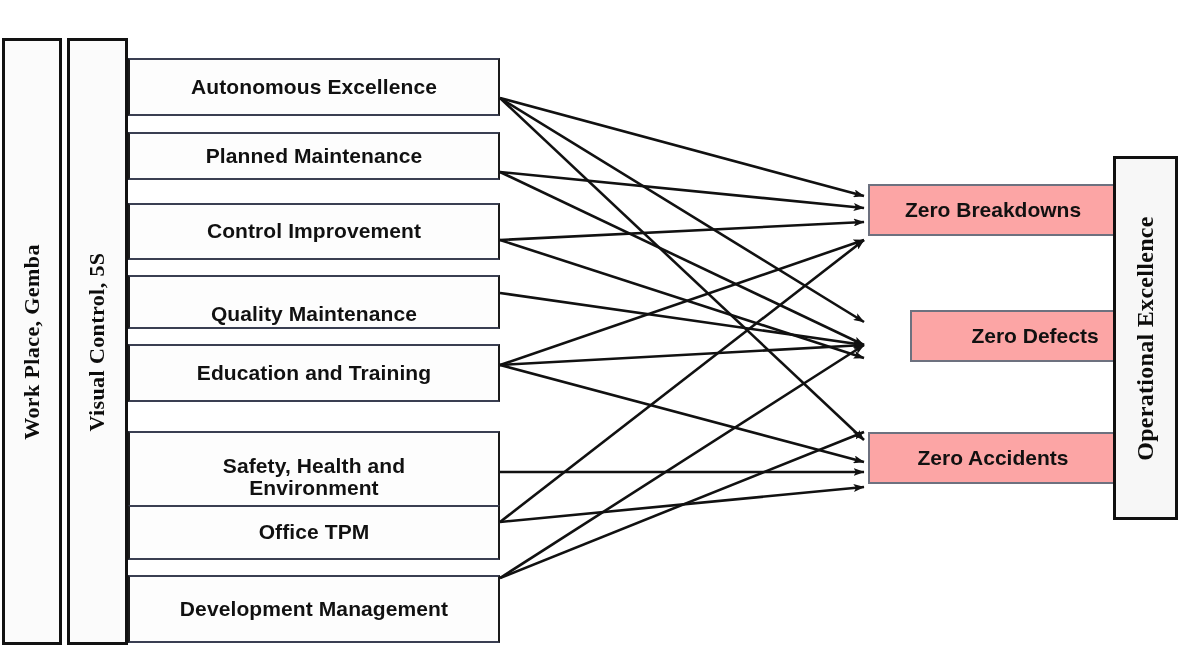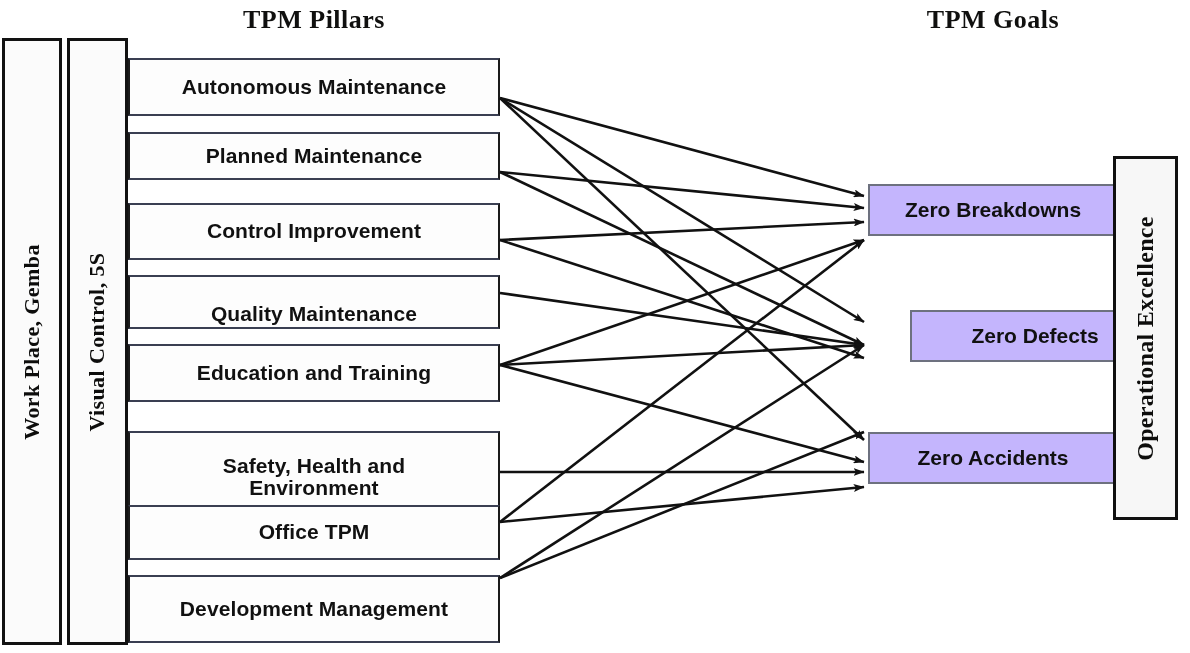--- a/index.html
+++ b/index.html
@@ -74,21 +74,21 @@
     line-height: 1.05;
     letter-spacing: 0.1px;
   }
 
   
   .goal {
     position: absolute;
     left: 868px;
     width: 250px;
     height: 52px;
-    background: #c4b5fd;
+    background: #fca5a5;
     border: 2px solid #6d717f;
     display: flex;
     align-items: center;
     justify-content: center;
     text-align: right;
     font-size: 21px;
     font-weight: bold;
     color: #111111;
   }
 
@@ -118,33 +118,31 @@
     left: 0; top: 0;
     width: 1190px; height: 653px;
     pointer-events: none;
   }
 </style>
 </head>
 <body>
 
 <div id="canvas">
 
-  <div class="heading" id="title-pillars">TPM Pillars</div>
-  <div class="heading" id="title-goals">TPM Goals</div>
 
   <div class="vbar" id="bar-workplace">
     <span class="vlabel">Work Place, Gemba</span>
   </div>
   <div class="vbar" id="bar-visualcontrol">
     <span class="vlabel">Visual Control, 5S</span>
   </div>
 
   <div id="pillar-container">
       <div class="pillar" style="top: 58px; height: 58px;">
-        <span style="white-space: pre-line;">Autonomous Maintenance</span>
+        <span style="white-space: pre-line;">Autonomous Excellence</span>
       </div>
       <div class="pillar" style="top: 132px; height: 48px;">
         <span style="white-space: pre-line;">Planned Maintenance</span>
       </div>
       <div class="pillar" style="top: 203px; height: 57px;">
         <span style="white-space: pre-line;">Control Improvement</span>
       </div>
       <div class="pillar" style="top: 275px; height: 54px;">
         <span style="white-space: pre-line; margin-top: 24px;">Quality Maintenance</span>
       </div>

